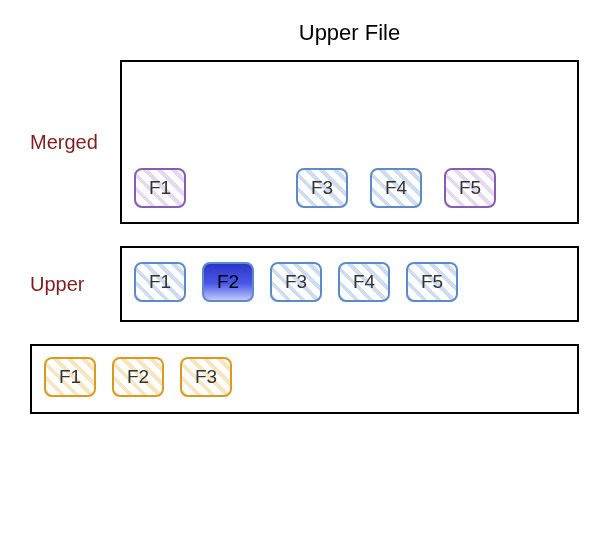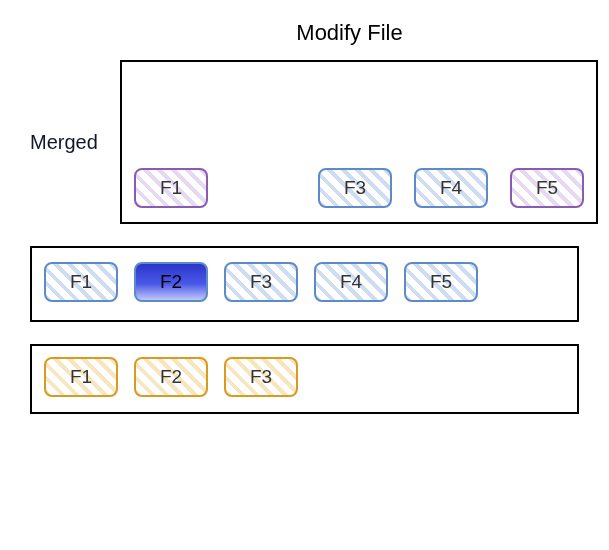--- a/index.html
+++ b/index.html
@@ -18,21 +18,21 @@
   }
   .row {
     display: flex;
     align-items: center;
     margin-bottom: 22px;
   }
   .row-label {
     width: 90px;
     font-size: 20px;
     flex: 0 0 90px;
-    color: #0f172a;
+    color: #7f1d1d;
   }
   .panel {
     flex: 1;
     border: 2px solid #000;
     display: flex;
     align-items: flex-end;
     padding: 10px 12px 14px 12px;
     position: relative;
     gap: 22px;
   }
@@ -43,21 +43,21 @@
     height: 76px;
     align-items: center;
     gap: 16px;
   }
   .panel-lower {
     height: 70px;
     align-items: center;
     gap: 16px;
   }
   .slot {
-    width: 74px;
+    width: 52px;
     height: 40px;
     border-radius: 8px;
     display: flex;
     align-items: center;
     justify-content: center;
     font-size: 19px;
     font-family: Arial, sans-serif;
     position: relative;
     overflow: hidden;
   }
@@ -90,34 +90,35 @@
   }
   .solid-blue {
     background: linear-gradient(180deg, #2b36c9 0%, #4a58e8 55%, #bfc9f8 100%);
     border: 2px solid #5d8bc9;
     color: #000;
   }
 </style>
 </head>
 <body>
 
-<div class="title">Modify File</div>
+<div class="title">Upper File</div>
 
 <div class="row">
   <div class="row-label">Merged</div>
   <div class="panel panel-merged">
     <div class="slot hatch-purple">F1</div>
     <div class="spacer"></div>
     <div class="slot hatch-blue">F3</div>
     <div class="slot hatch-blue">F4</div>
     <div class="slot hatch-purple">F5</div>
   </div>
 </div>
 
 <div class="row">
+  <div class="row-label">Upper</div>
   <div class="panel panel-upper">
     <div class="slot hatch-blue">F1</div>
     <div class="slot solid-blue">F2</div>
     <div class="slot hatch-blue">F3</div>
     <div class="slot hatch-blue">F4</div>
     <div class="slot hatch-blue">F5</div>
   </div>
 </div>
 
 <div class="row">

